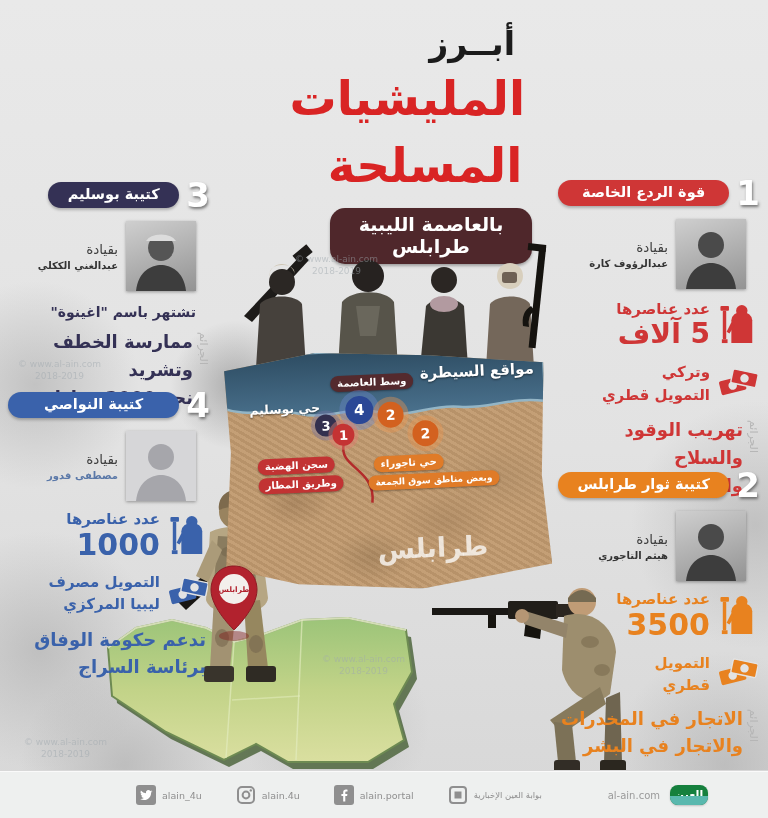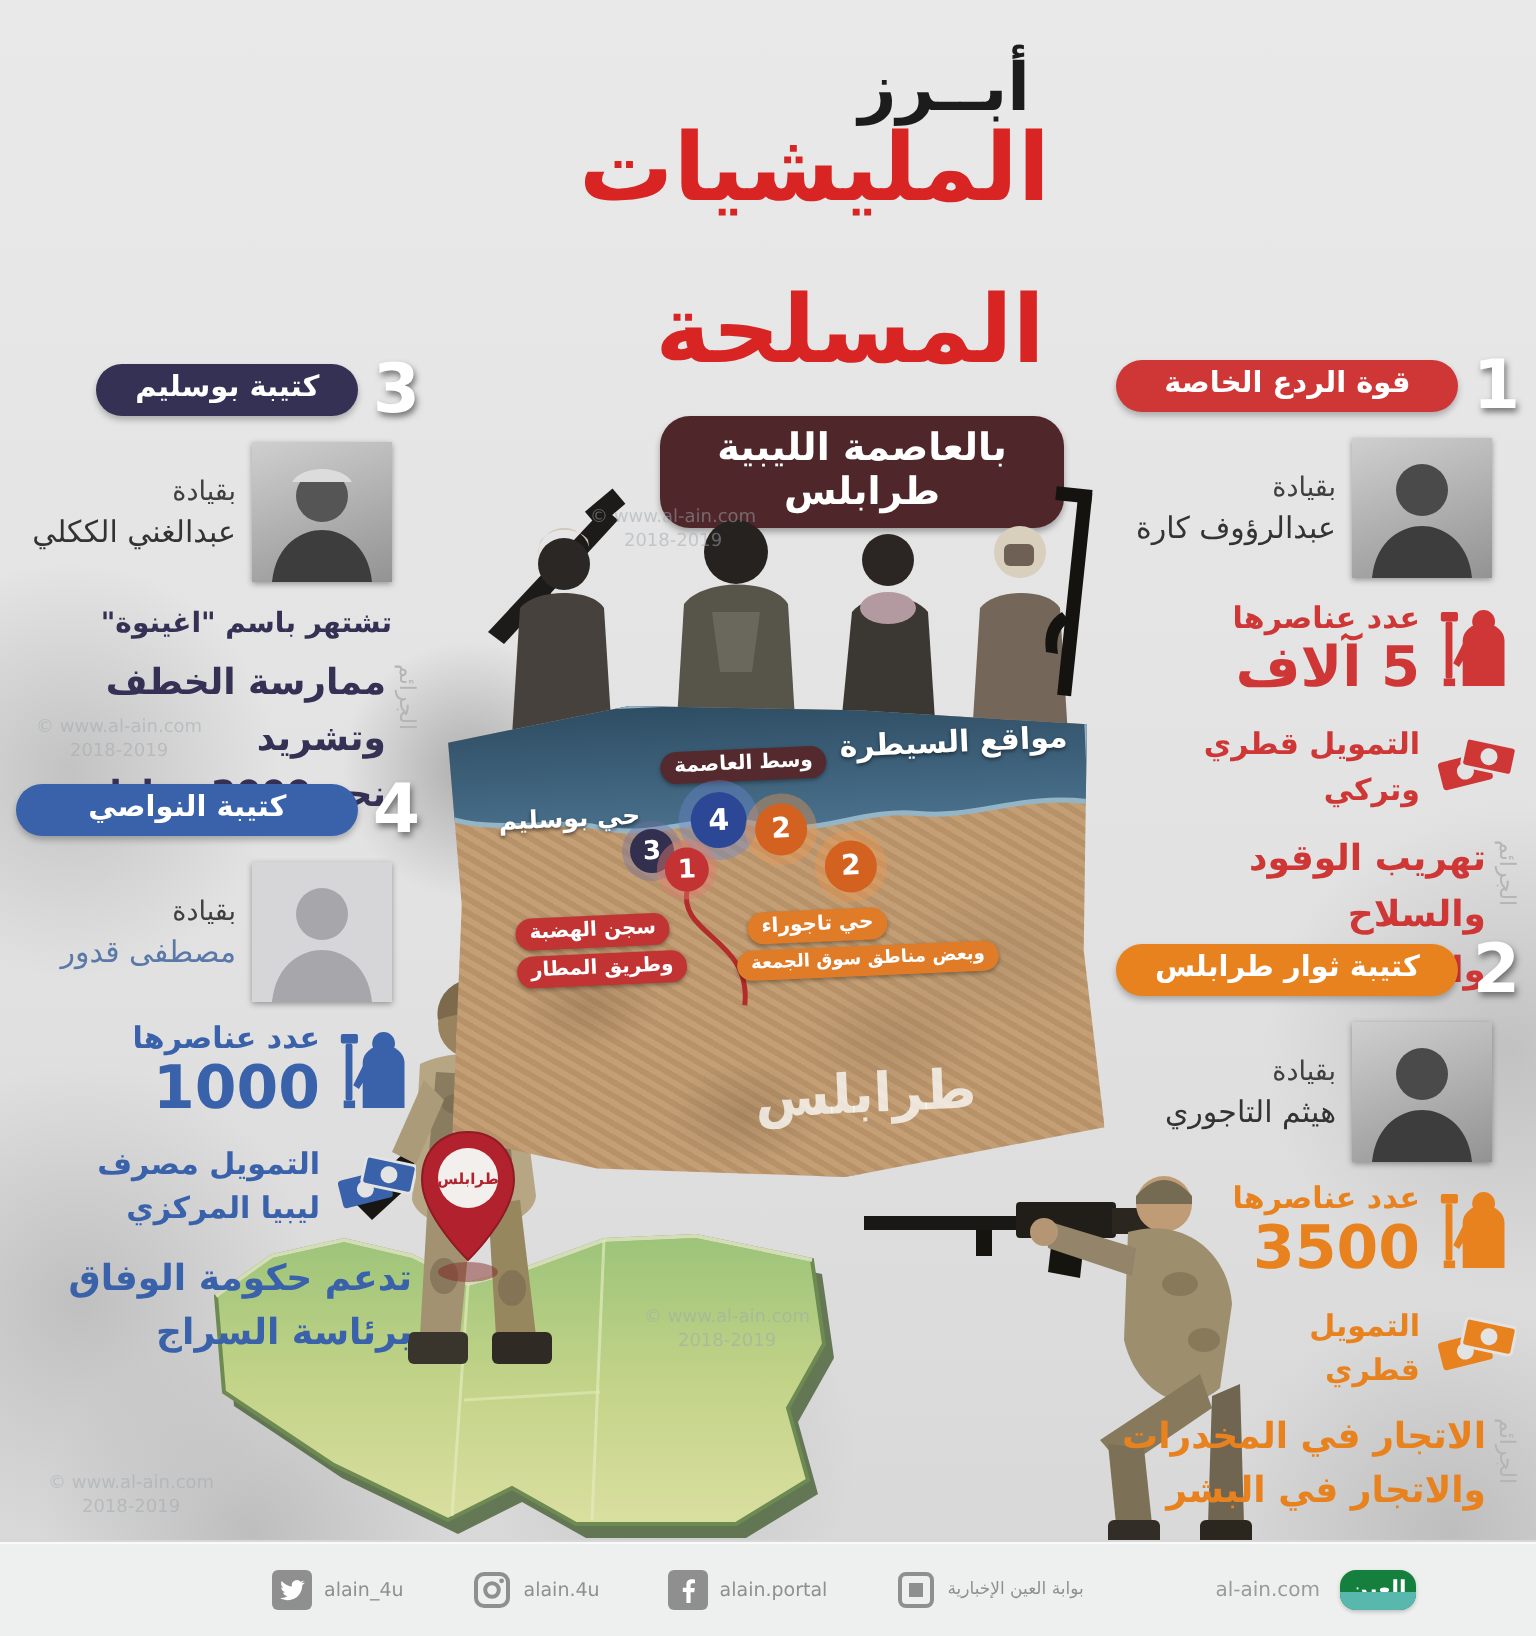--- a/index.html
+++ b/index.html
@@ -7,41 +7,41 @@
     position:relative;width:768px;height:818px;overflow:hidden;
     font-family:"DejaVu Sans",sans-serif;direction:rtl;
     background:linear-gradient(180deg,#e9e9e9 0%,#e2e2e2 55%,#d7d7d7 100%);
   }
   .abs{position:absolute;}
   
   .smoke{position:absolute;border-radius:50%;pointer-events:none;
     background:radial-gradient(circle,rgba(168,168,168,.55) 0%,rgba(168,168,168,0) 70%);}
   
   .t1{left:405px;top:24px;width:110px;font-size:33px;font-weight:bold;color:#1c1c1c;}
-  .t2{left:325px;top:57px;width:200px;text-align:center;font-size:47px;font-weight:bold;color:#d92424;}
+  .t2{left:325px;top:71px;width:200px;text-align:center;font-size:47px;font-weight:bold;color:#d92424;}
   .t3{left:325px;top:138px;width:200px;text-align:center;font-size:47px;font-weight:bold;color:#d92424;}
   .t4{left:330px;top:208px;width:190px;text-align:center;background:#4f272b;color:#fff;
       font-size:19px;font-weight:bold;border-radius:15px;padding:5px 6px 7px;box-shadow:0 2px 3px rgba(0,0,0,.3);}
   
   .card{position:absolute;width:202px;z-index:6;}
   .card-head{display:flex;align-items:center;gap:7px;}
   .m-num{font-size:34px;font-weight:bold;color:#fff;line-height:1;
          text-shadow:1px 2px 3px rgba(70,70,70,.7);flex:0 0 auto;}
   .m-badge{flex:1;color:#fff;font-weight:bold;font-size:14.5px;text-align:center;
            padding:4px 8px 6px;border-radius:16px;box-shadow:0 2px 3px rgba(0,0,0,.25);white-space:nowrap;}
   .c-red  .m-badge{background:#cf3636;} .c-red  .accent{color:#cf3636;}
   .c-org  .m-badge{background:#e8821f;} .c-org  .accent{color:#e8821f;}
   .c-navy .m-badge{background:#343155;margin-left:40px;} .c-navy .accent{color:#343155;}
   .c-blue .m-badge{background:#3a62ab;} .c-blue .accent{color:#3a62ab;}
   .leader{display:flex;gap:8px;margin:9px 14px 0 0;align-items:center;}
   .photo{width:70px;height:70px;flex:0 0 70px;position:relative;overflow:hidden;
          background:linear-gradient(160deg,#cfcfcf,#939393);box-shadow:0 1px 3px rgba(0,0,0,.35);}
   .photo.placeholder{background:#d6d6d8;}
   .l-label{font-size:13.5px;color:#3f3f3f;}
-  .l-name{font-size:15px;color:#333;font-weight:normal;margin-top:3px;}
+  .l-name{font-size:10px;color:#333;font-weight:bold;margin-top:3px;}
   .row{display:flex;gap:6px;margin-top:11px;align-items:center;}
   .row-icon{width:44px;flex:0 0 44px;display:flex;justify-content:center;}
   .row-text{flex:1;text-align:right;padding-left:2px;}
   .mem-label{font-size:15px;font-weight:bold;}
   .mem-count{font-size:28px;font-weight:bold;line-height:1.15;}
   .fund-line{font-size:15px;font-weight:bold;line-height:1.5;}
   .crimes{position:relative;margin-top:10px;padding-left:2px;padding-right:17px;}
   .vlabel{position:absolute;right:0;top:4px;writing-mode:vertical-rl;
           font-size:11px;color:#b5b5b5;letter-spacing:1px;}
   .crime-line,.support-line{font-size:18px;font-weight:bold;text-align:right;line-height:1.55;}
@@ -284,22 +284,22 @@
                 <circle cx="15.5" cy="19.5" r="4.5" fill="#e3e3e3"></circle>
               </g>
               <g transform="rotate(12 30 14)">
                 <rect x="14" y="5" width="27" height="15" rx="2" stroke="#e3e3e3" stroke-width="1.5"></rect>
                 <circle cx="27.5" cy="12.5" r="4.5" fill="#e3e3e3"></circle>
               </g>
             </g>
           </svg>
       </div>
       <div class="row-text accent">
+        <div class="fund-line">وتركي</div>
         <div class="fund-line">التمويل قطري</div>
-        <div class="fund-line">وتركي</div>
       </div>
     </div>
     <div class="crimes">
       <div class="vlabel">الجرائم</div>
       <div class="crime-line accent">تهريب الوقود والسلاح</div>
       <div class="crime-line accent">والاتجار في البشر</div>
     </div>
   </div>
 
   <div class="card c-org" style="left:558px;top:468px;">

